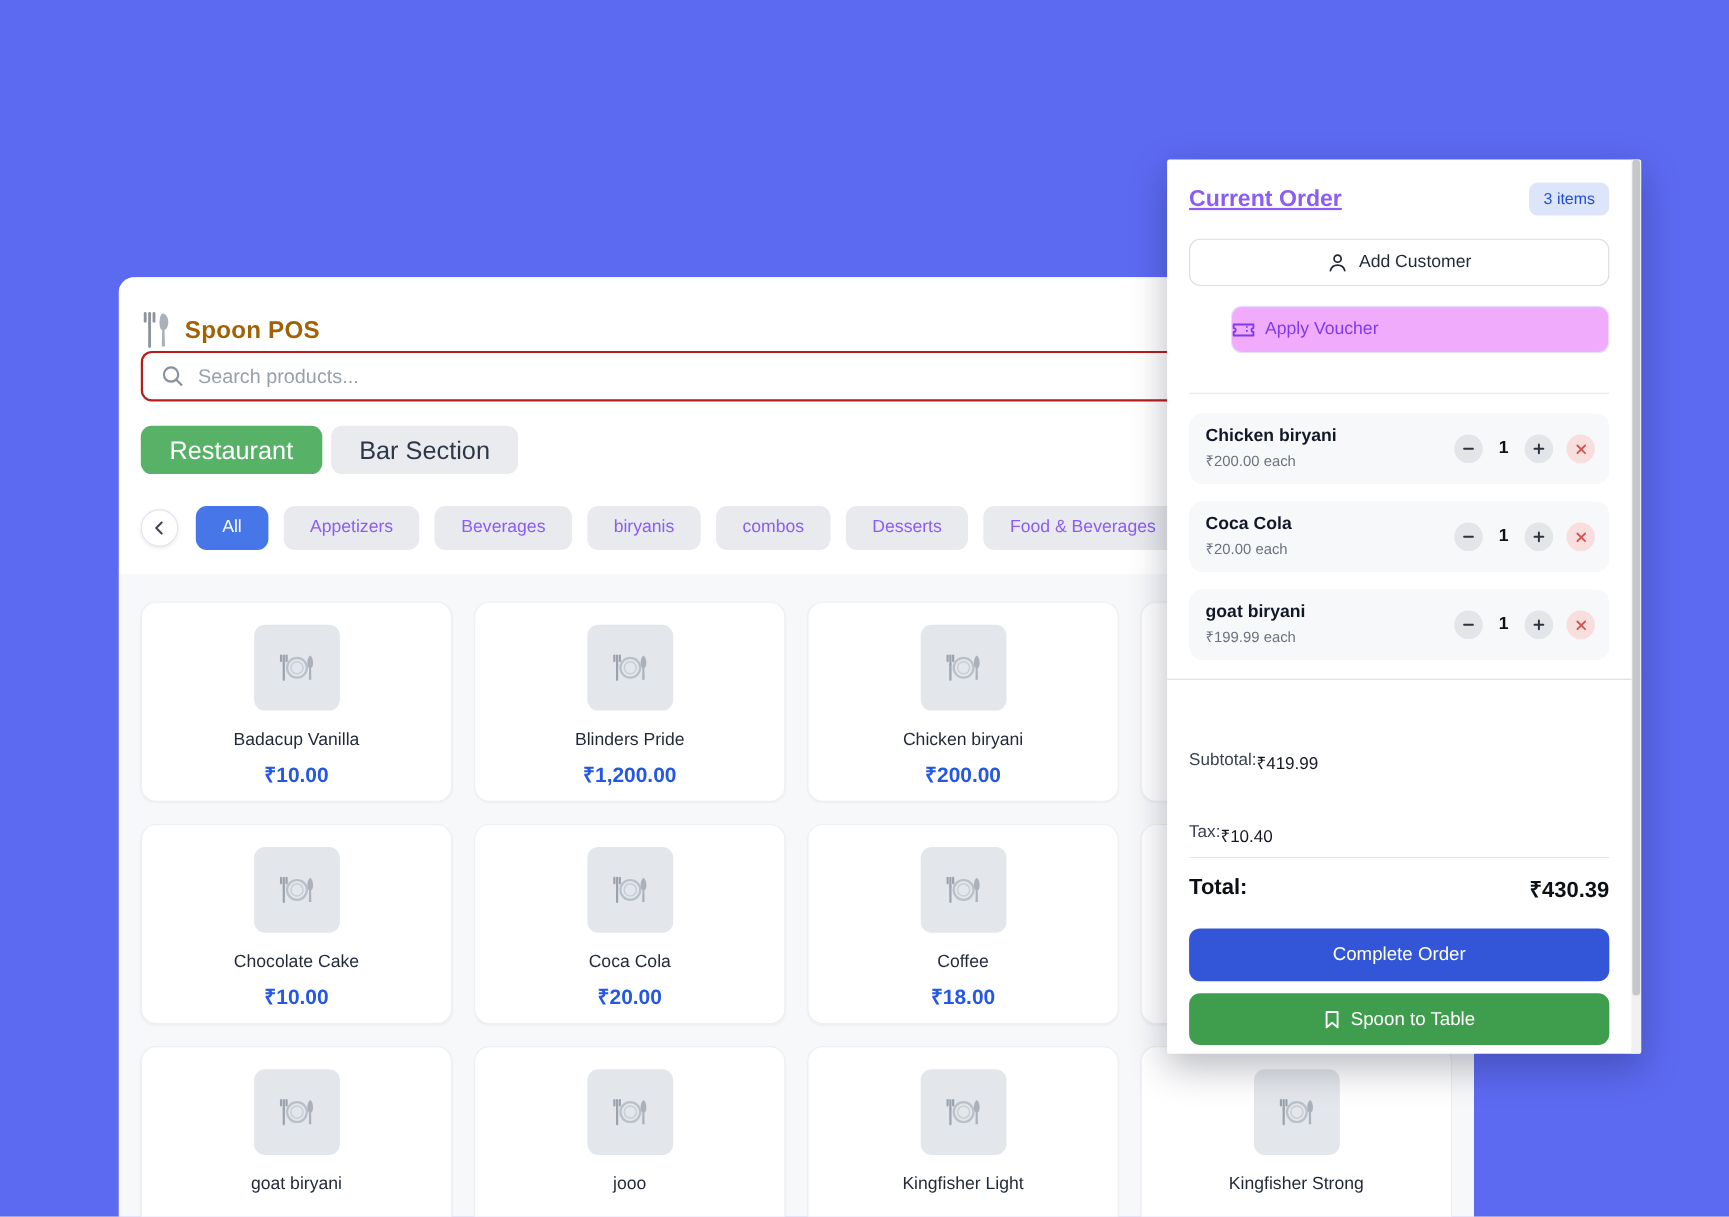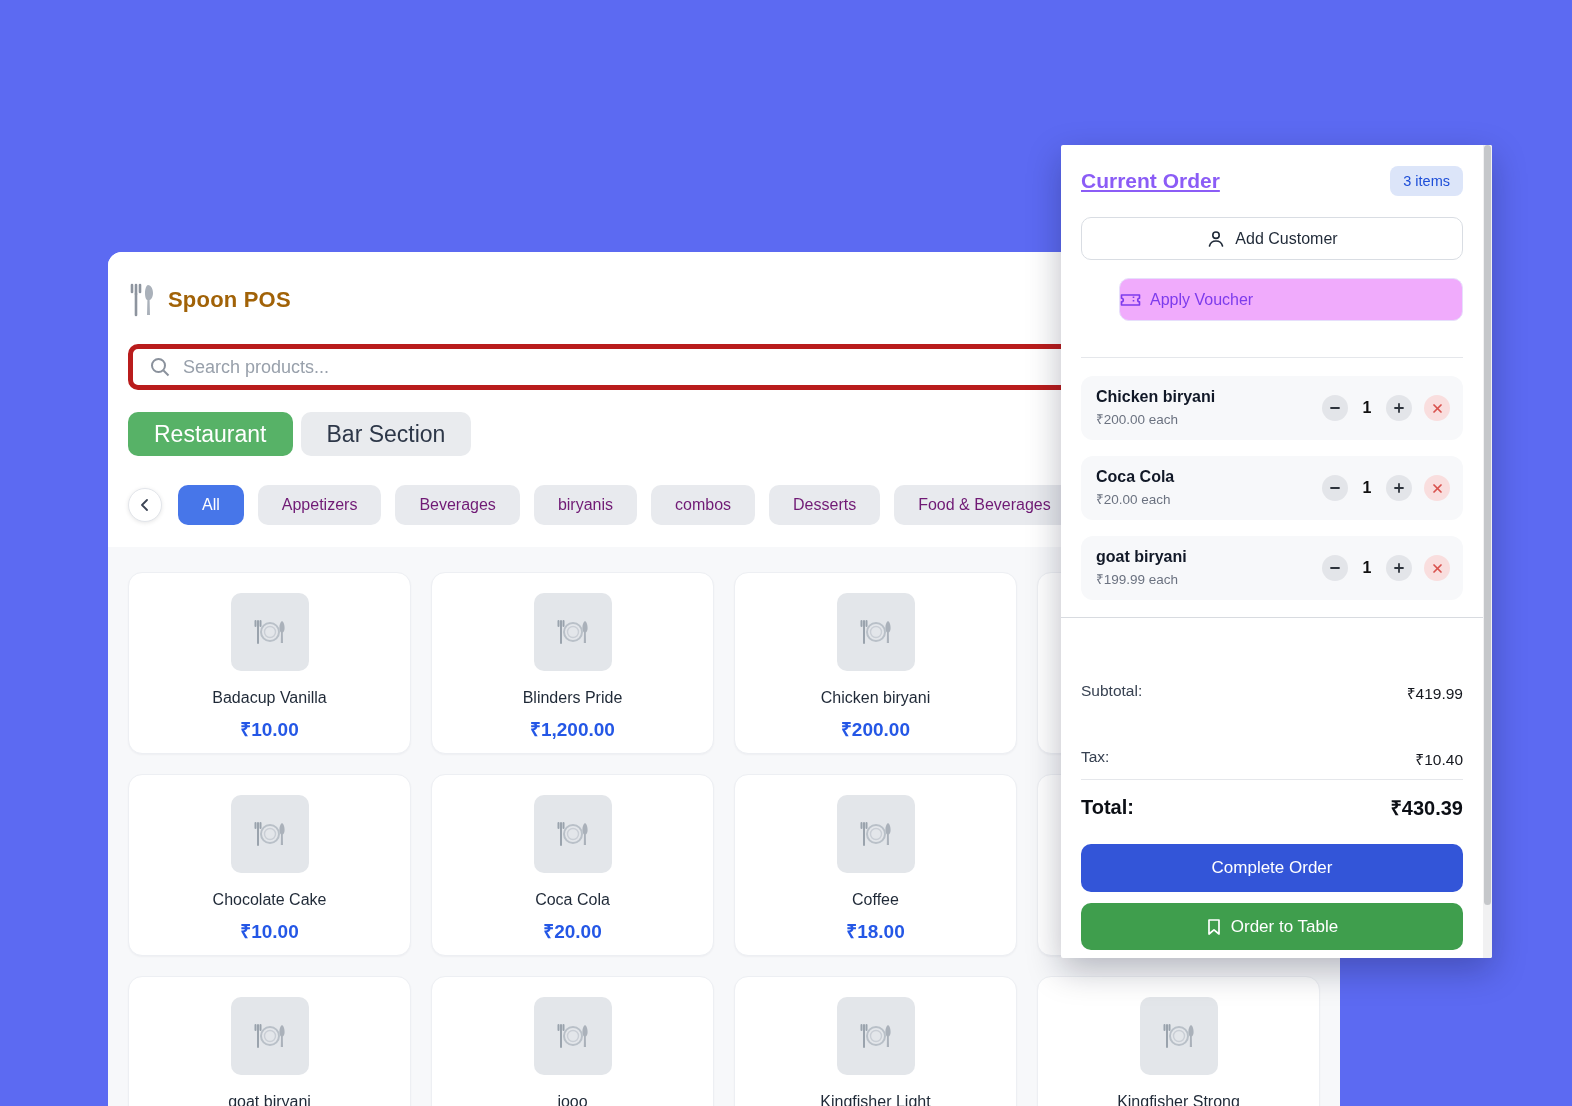--- a/index.html
+++ b/index.html
@@ -18,22 +18,22 @@
     background:#ffffff; border-radius:14px;
     z-index:1; overflow:hidden;
     display:flex; flex-direction:column;
   }
   .main-head{ padding:29px 20px 22px 20px; background:#fff; }
   .title-row{ display:flex; align-items:center; gap:10px; height:38px; }
   .logo{ width:30px; height:34px; display:inline-flex; }
   .app-title{ font-size:22px; font-weight:800; color:#a16207; letter-spacing:.2px; }
 
   .search-bar{
-    margin-top:25px; height:46px; width:100%;
-    border:5px solid #b91c1c; border-radius:10px;
+    height:46px; width:100%;
+    border:2px solid #b91c1c; border-radius:10px;
     display:flex; align-items:center; gap:12px; padding:0 16px;
     background:#fff;
   }
   .search-bar input{
     border:none; outline:none; flex:1; font-size:18px; color:#30363f;
     font-family:"Liberation Sans", sans-serif; background:transparent;
   }
   .search-bar input::placeholder{ color:#98a0ab; }
 
   .sections{ margin-top:22px; display:flex; gap:8px; height:44px; }
@@ -47,21 +47,21 @@
   .chips-row{ margin-top:29px; display:flex; align-items:center; gap:14px; height:40px; }
   .nav-circle{
     width:34px; height:34px; border-radius:50%; background:#fff;
     border:1px solid #e2e5ea; box-shadow:0 1px 4px rgba(0,0,0,.10);
     display:flex; align-items:center; justify-content:center;
     flex:0 0 auto; cursor:pointer; margin-right:2px;
   }
   .chip{
     height:40px; border:none; border-radius:10px; padding:0 24px;
     font-size:16px; font-family:"Liberation Sans", sans-serif;
-    background:#e8eaee; color:#701a75; cursor:pointer; white-space:nowrap;
+    background:#e8eaee; color:#8b5cf6; cursor:pointer; white-space:nowrap;
   }
   .chip.active{ background:#4776e9; color:#fff; }
 
   .products{
     flex:1; background:#f7f8fa;
     display:grid; grid-template-columns:repeat(4,1fr);
     gap:20px; padding:25px 20px; align-content:start;
   }
   .product-card{
     background:#fff; border:1px solid #edeff3; border-radius:14px;
@@ -115,21 +115,21 @@
     background:#e3e5e9; display:flex; align-items:center; justify-content:center; flex:0 0 auto;
   }
   .oi-qty{ width:38px; text-align:center; font-size:16px; font-weight:700; color:#111; flex:0 0 auto; }
   .remove-btn{
     width:26px; height:26px; border-radius:50%; border:none; cursor:pointer;
     background:#f9dede; display:flex; align-items:center; justify-content:center;
     margin-left:12px; flex:0 0 auto;
   }
 
   .panel-foot{ border-top:1px solid #d8dbe0; padding:20px 29px 8px 20px; }
-  .tot-row{ display:flex; justify-content:space-between; font-size:15.5px; color:#374151; height:22px; margin-bottom:9px;margin-top:44px; }
+  .tot-row{ display:flex; font-size:15.5px; color:#374151; height:22px; margin-bottom:9px;margin-top:44px; }
   .tot-row .tot-val{ color:#15181f; }
   .foot-divider{ border:none; border-top:1px solid #e5e7eb; margin:4px 0 12px 0; }
   .total-row{ display:flex; justify-content:space-between; align-items:center; height:30px; }
   .total-label,.total-val{ font-size:20px; font-weight:800; color:#0c0f15; }
   .complete-btn{
     margin-top:22px; width:100%; height:48px; border:none; border-radius:10px;
     background:#3355d8; color:#fff; font-size:17px; cursor:pointer;
     font-family:"Liberation Sans", sans-serif;
   }
   .save-btn{
@@ -612,20 +612,20 @@
       <span class="total-label">Total:</span>
       <span class="total-val">₹430.39</span>
     </div>
     <button class="complete-btn">Complete Order</button>
     <button class="save-btn">
       <span>
         <svg width="16" height="18" viewBox="0 0 16 18" fill="none" stroke="#ffffff" stroke-width="1.7" stroke-linejoin="round">
           <path d="M3 2h10v14l-5-4.2L3 16z"></path>
         </svg>
       </span>
-      <span>Order to Table</span>
+      <span>Spoon to Table</span>
     </button>
   </div>
 
   <div class="panel-scrollbar">
     <div class="panel-scroll-thumb"></div>
   </div>
 </aside>
 
 </body></html>

